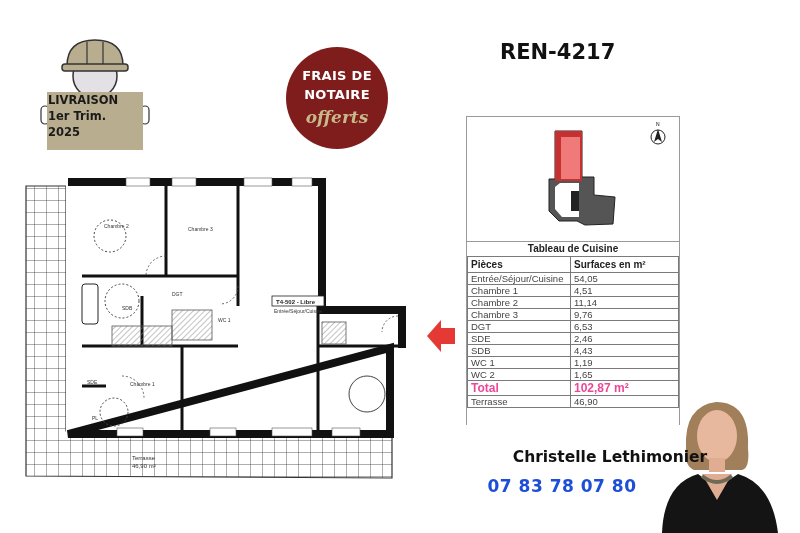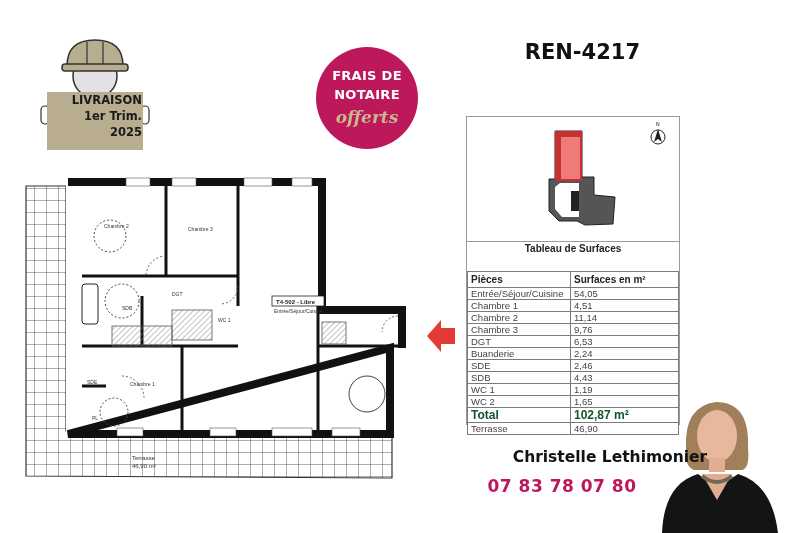--- a/index.html
+++ b/index.html
@@ -1,45 +1,45 @@
 <!DOCTYPE html>
 <html><head>
 <meta charset="utf-8">
 <style>
   html, body { margin:0; padding:0; background:#ffffff; }
   body { width:800px; height:533px; position:relative; overflow:hidden; font-family:"Liberation Sans", sans-serif; }
   .abs { position:absolute; }
 
   
   #badge { left:40px; top:34px; width:110px; height:118px; }
-  .badge-text { position:absolute; left:8px; top:58px; width:94px; text-align:right; font-family:"DejaVu Sans", sans-serif; font-weight:bold; font-size:11.5px; line-height:16px; color:#1a1a1a; }
-
-  
-  #notary { left:316px; top:47px; width:102px; height:102px; border-radius:50%; background:#be185d; }
+  .badge-text { position:absolute; left:8px; top:58px; width:94px; text-align:left; font-family:"DejaVu Sans", sans-serif; font-weight:bold; font-size:11.5px; line-height:16px; color:#1a1a1a; }
+
+  
+  #notary { left:286px; top:47px; width:102px; height:102px; border-radius:50%; background:#7f1d1d; }
   .notary-l1, .notary-l2 { position:absolute; width:100%; text-align:center; color:#ffffff; font-family:"DejaVu Sans", sans-serif; font-weight:bold; font-size:13px; letter-spacing:0.3px; }
   .notary-l1 { top:21px; }
   .notary-l2 { top:40px; }
   .notary-l3 { position:absolute; width:100%; text-align:center; top:60px; color:#c8b98a; font-family:"DejaVu Serif", serif; font-style:italic; font-weight:bold; font-size:17px; }
 
   
-  #ref { left:500px; top:40px; width:140px; text-align:right; font-family:"DejaVu Sans", sans-serif; font-weight:bold; font-size:21px; color:#111; }
+  #ref { left:500px; top:40px; width:140px; text-align:left; font-family:"DejaVu Sans", sans-serif; font-weight:bold; font-size:21px; color:#111; }
 
   
   #panel { left:466px; top:116px; width:212px; height:308px; border:1px solid #9a9a9a; border-bottom:none; }
   #keyplan { left:0; top:0; width:212px; height:124px; border-bottom:1px solid #9a9a9a; }
   .tbl-title { position:absolute; left:0; top:125px; width:212px; height:14px; text-align:center; font-size:10px; font-weight:bold; color:#222; line-height:14px; }
-  table.surf { position:absolute; left:0; top:154px; width:212px; border-collapse:collapse; font-size:9.5px; color:#444;padding-left:36px; }
+  table.surf { position:absolute; left:0; top:139px; width:212px; border-collapse:collapse; font-size:9.5px; color:#444;padding-left:36px; }
   table.surf td, table.surf th { border:1px solid #7a7a7a; padding:0 3px; height:11px; line-height:11px; text-align:left; }
   table.surf th { font-weight:bold; color:#222; font-size:10px; height:15px; }
   table.surf td.c1 { width:96px; }
-  table.surf tr.total td { font-weight:bold; color:#14532d; font-size:12px; height:14px; }
+  table.surf tr.total td { font-weight:bold; color:#ec4899; font-size:12px; height:14px; }
 
   
   #agent-name { left:462px; top:448px; width:200px; text-align:center; font-family:"DejaVu Sans", sans-serif; font-weight:bold; font-size:15.5px; color:#111;margin-left:48px; }
-  #agent-phone { left:462px; top:476px; width:200px; text-align:center; font-family:"DejaVu Sans", sans-serif; font-weight:bold; font-size:17px; color:#be185d; letter-spacing:0.5px; }
+  #agent-phone { left:462px; top:476px; width:200px; text-align:center; font-family:"DejaVu Sans", sans-serif; font-weight:bold; font-size:17px; color:#1d4ed8; letter-spacing:0.5px; }
 
   
   #plan { left:22px; top:176px; width:392px; height:330px; }
   .lbl { font-family:"Liberation Sans", sans-serif; font-size:5px; fill:#333; }
   .lblb { font-family:"Liberation Sans", sans-serif; font-size:6px; fill:#222; font-weight:bold; }
 
   #arrow { left:427px; top:316px; width:30px; height:40px; }
   #photo { left:654px; top:388px; width:130px; height:145px; }
 </style>
 </head>
@@ -79,21 +79,21 @@
       <polygon points="94,20 113,20 113,62 94,62" fill="#f07a7a"></polygon>
       <polygon points="93,66 112,66 112,100 95,100 88,92 88,70" fill="#ffffff"></polygon>
       <rect x="104" y="74" width="8" height="20" fill="#222"></rect>
       <g>
         <circle cx="191" cy="20" r="7" fill="none" stroke="#222" stroke-width="1"></circle>
         <polygon points="191,12 187,25 191,22 195,25" fill="#222"></polygon>
         <text x="189" y="9" style="font-size:5px;font-family:'Liberation Sans',sans-serif;">N</text>
       </g>
     </svg>
   </div>
-  <div class="tbl-title">Tableau de Surfaces</div>
+  <div class="tbl-title">Tableau de Cuisine</div>
   <table class="surf">
     <tbody>
         <tr>
       <th>Pièces</th>
       <th>Surfaces en m²</th>
     </tr>
     <tr>
           <td class="c1">Entrée/Séjour/Cuisine</td>
           <td>54,05</td>
         </tr>
@@ -105,24 +105,20 @@
           <td class="c1">Chambre 2</td>
           <td>11,14</td>
         </tr>
     <tr>
           <td class="c1">Chambre 3</td>
           <td>9,76</td>
         </tr>
     <tr>
           <td class="c1">DGT</td>
           <td>6,53</td>
-        </tr>
-    <tr>
-          <td class="c1">Buanderie</td>
-          <td>2,24</td>
         </tr>
     <tr>
           <td class="c1">SDE</td>
           <td>2,46</td>
         </tr>
     <tr>
           <td class="c1">SDB</td>
           <td>4,43</td>
         </tr>
     <tr>

